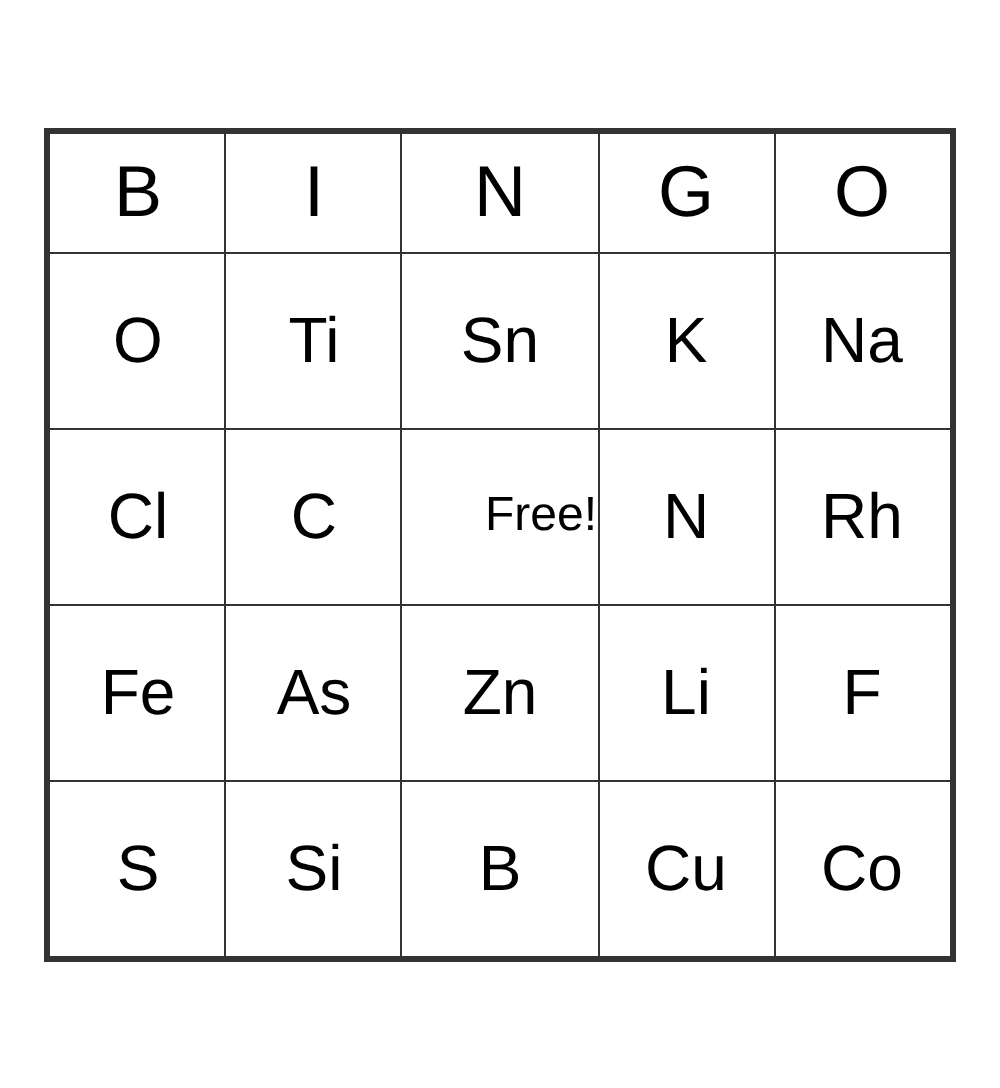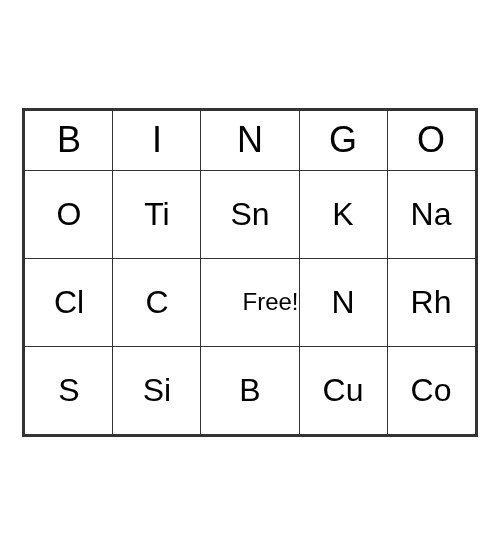--- a/index.html
+++ b/index.html
@@ -72,20 +72,27 @@
           <td>Na</td>
         </tr>
         <tr>
           <td>Cl</td>
           <td>C</td>
           <td class="free-cell">Free!</td>
           <td>N</td>
           <td>Rh</td>
         </tr>
         <tr>
+          <td>Fe</td>
+          <td>As</td>
+          <td>Zn</td>
+          <td>Li</td>
+          <td>F</td>
+        </tr>
+        <tr>
           <td>S</td>
           <td>Si</td>
           <td>B</td>
           <td>Cu</td>
           <td>Co</td>
         </tr>
       </tbody>
   </table>
 </div>
 

